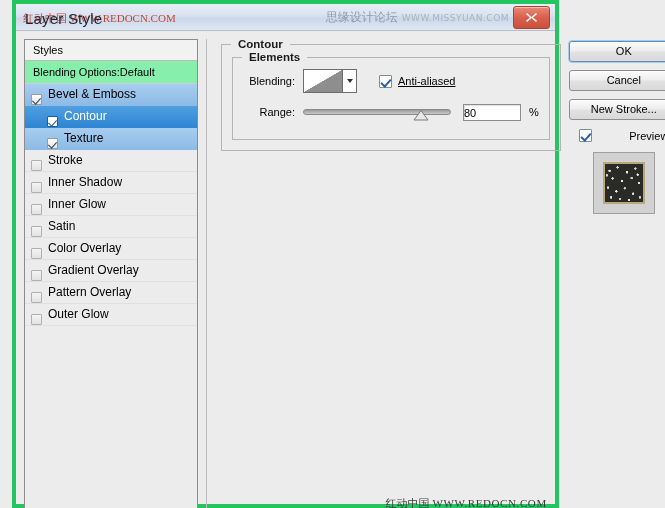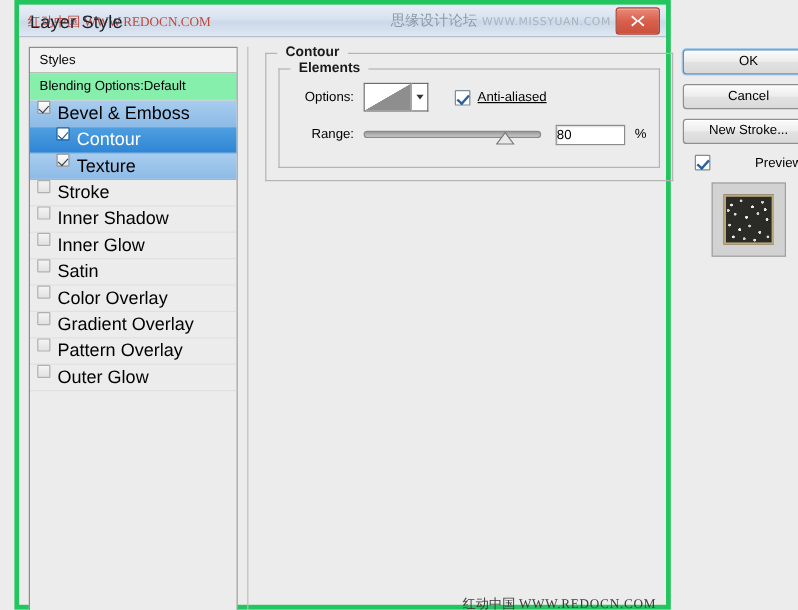--- a/index.html
+++ b/index.html
@@ -68,24 +68,24 @@
   }
   .sp-blend{
     height:23px;flex:0 0 23px;line-height:23px;
     padding-left:8px;background:#86efac;
     border-bottom:1px solid #cfcfcf;
     font-size:11px;box-sizing:border-box;
   }
   .sp-list{flex:1 1 auto;background:#ececec;}
   .srow{
     height:22px;line-height:22px;
-    display:flex;align-items:flex-start;
+    display:flex;align-items:flex-end;
     padding-left:6px;box-sizing:border-box;
     border-bottom:1px solid #e0e0e0;
-    font-size:15px;cursor:default;
+    font-size:12px;cursor:default;
   }
   .srow.sel-light{
     background:linear-gradient(to bottom,#a8cdef 0%,#8dbbe6 100%);
     border-bottom:1px solid #8dbbe6;
   }
   .srow.sel-strong{
     background:linear-gradient(to bottom,#4f9fe0 0%,#2f86d4 100%);
     color:#fff;border-bottom:1px solid #2f86d4;
   }
   .srow.sub{padding-left:22px;}
@@ -340,21 +340,21 @@
 
           <div class="legend-line">
             <div class="seg-l"></div>
             <div class="cap">Elements</div>
             <div class="seg-r"></div>
           </div>
 
           <div class="inner-box">
 
             <div class="field-row">
-              <div class="fl">Options:</div>
+              <div class="fl">Blending:</div>
               <div class="contour-swatch">
                 <div class="tri"></div>
               </div>
               <div class="contour-drop">
                 <span class="caret"></span>
               </div>
               <div class="aa-wrap">
                 <span class="cb-blue"></span>
                 <span>Anti-aliased</span>
               </div>

